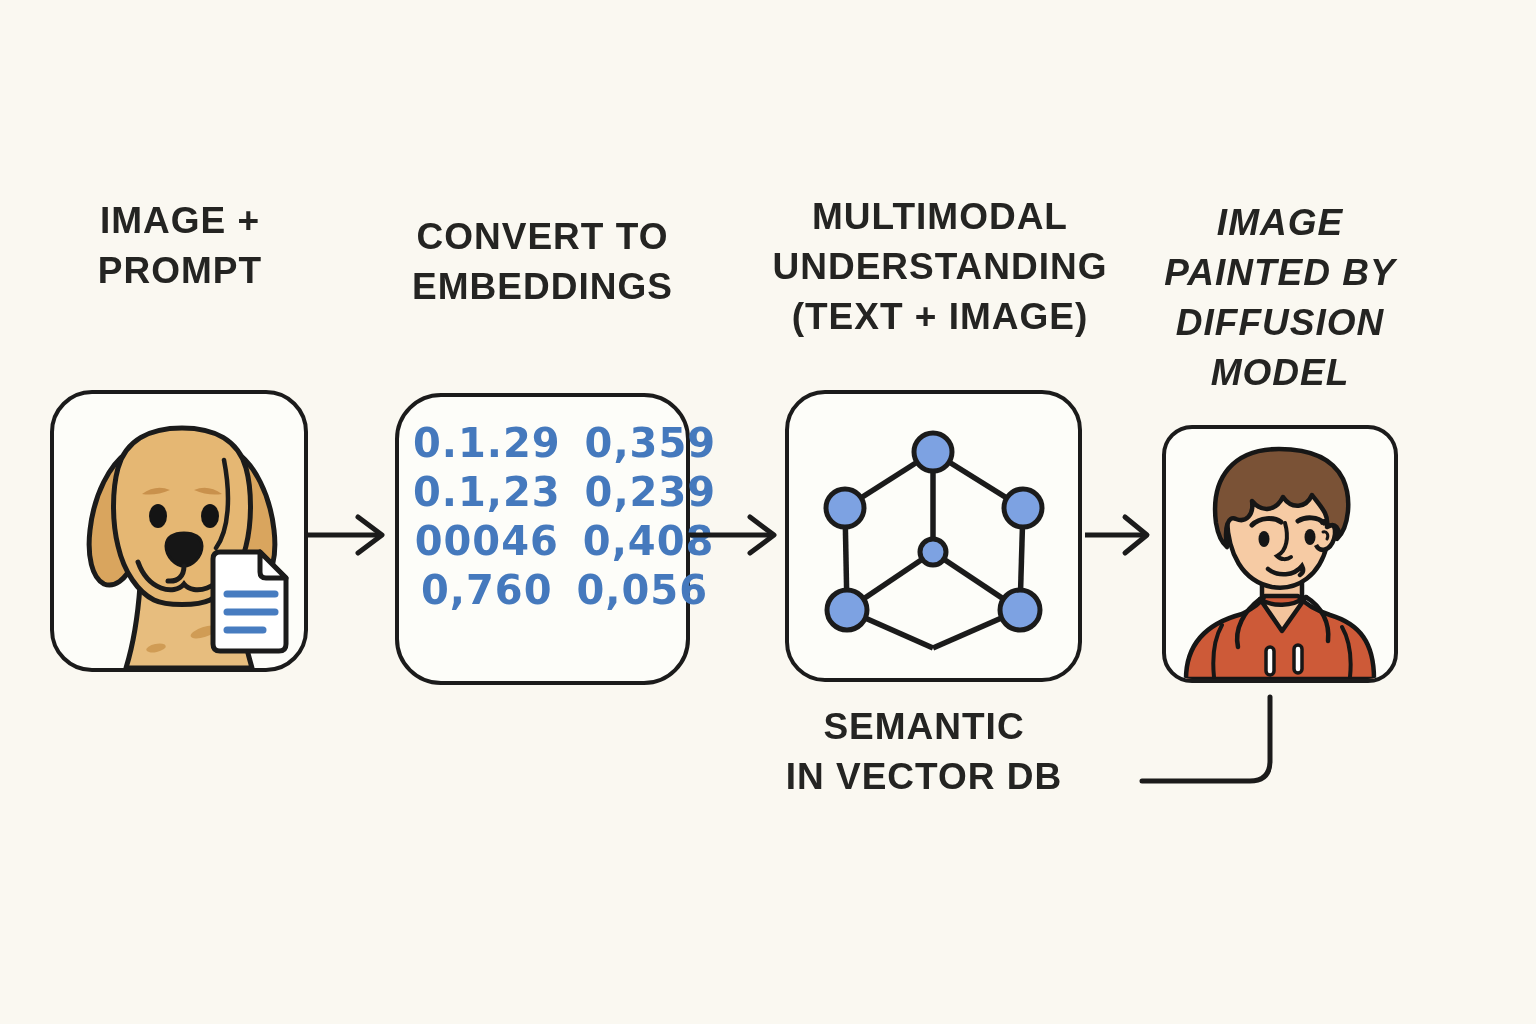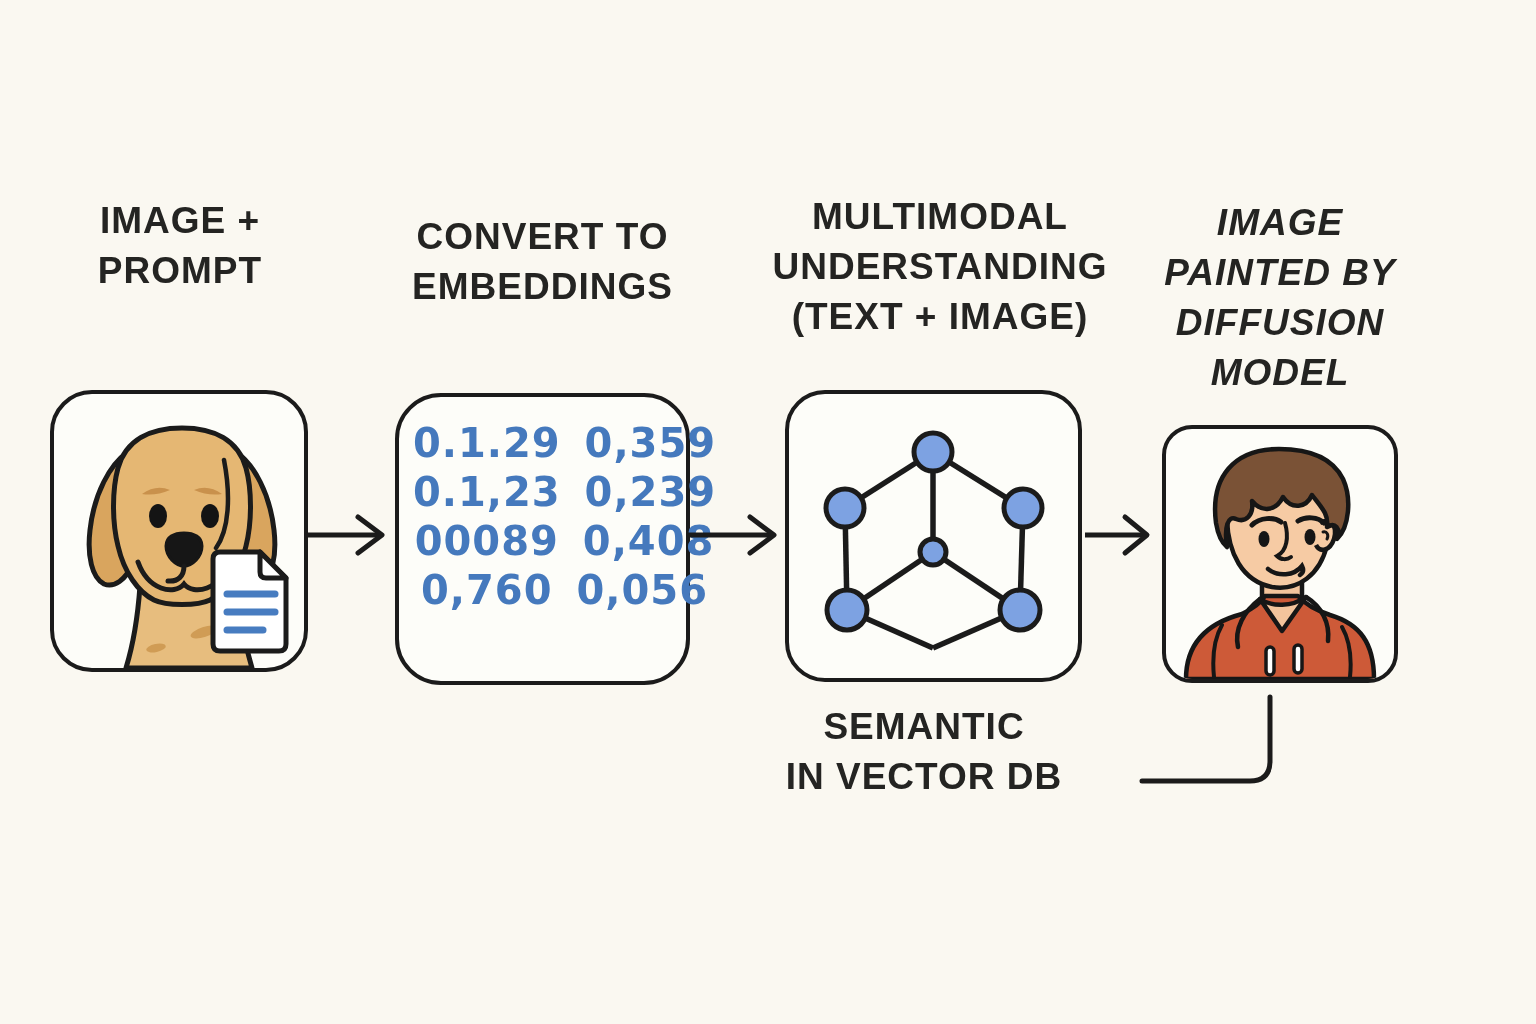--- a/index.html
+++ b/index.html
@@ -119,21 +119,21 @@
   <div class="emb-rows">
     <div class="emb-row">
       <span>0.1.29</span>
       <span>0,359</span>
     </div>
     <div class="emb-row">
       <span>0.1,23</span>
       <span>0,239</span>
     </div>
     <div class="emb-row">
-      <span>00089</span>
+      <span>00046</span>
       <span>0,408</span>
     </div>
     <div class="emb-row">
       <span>0,760</span>
       <span>0,056</span>
     </div>
   </div>
 </div>
 
 <svg class="abs" style="left:688px;top:513px;" width="92" height="44" viewBox="0 0 92 44">

